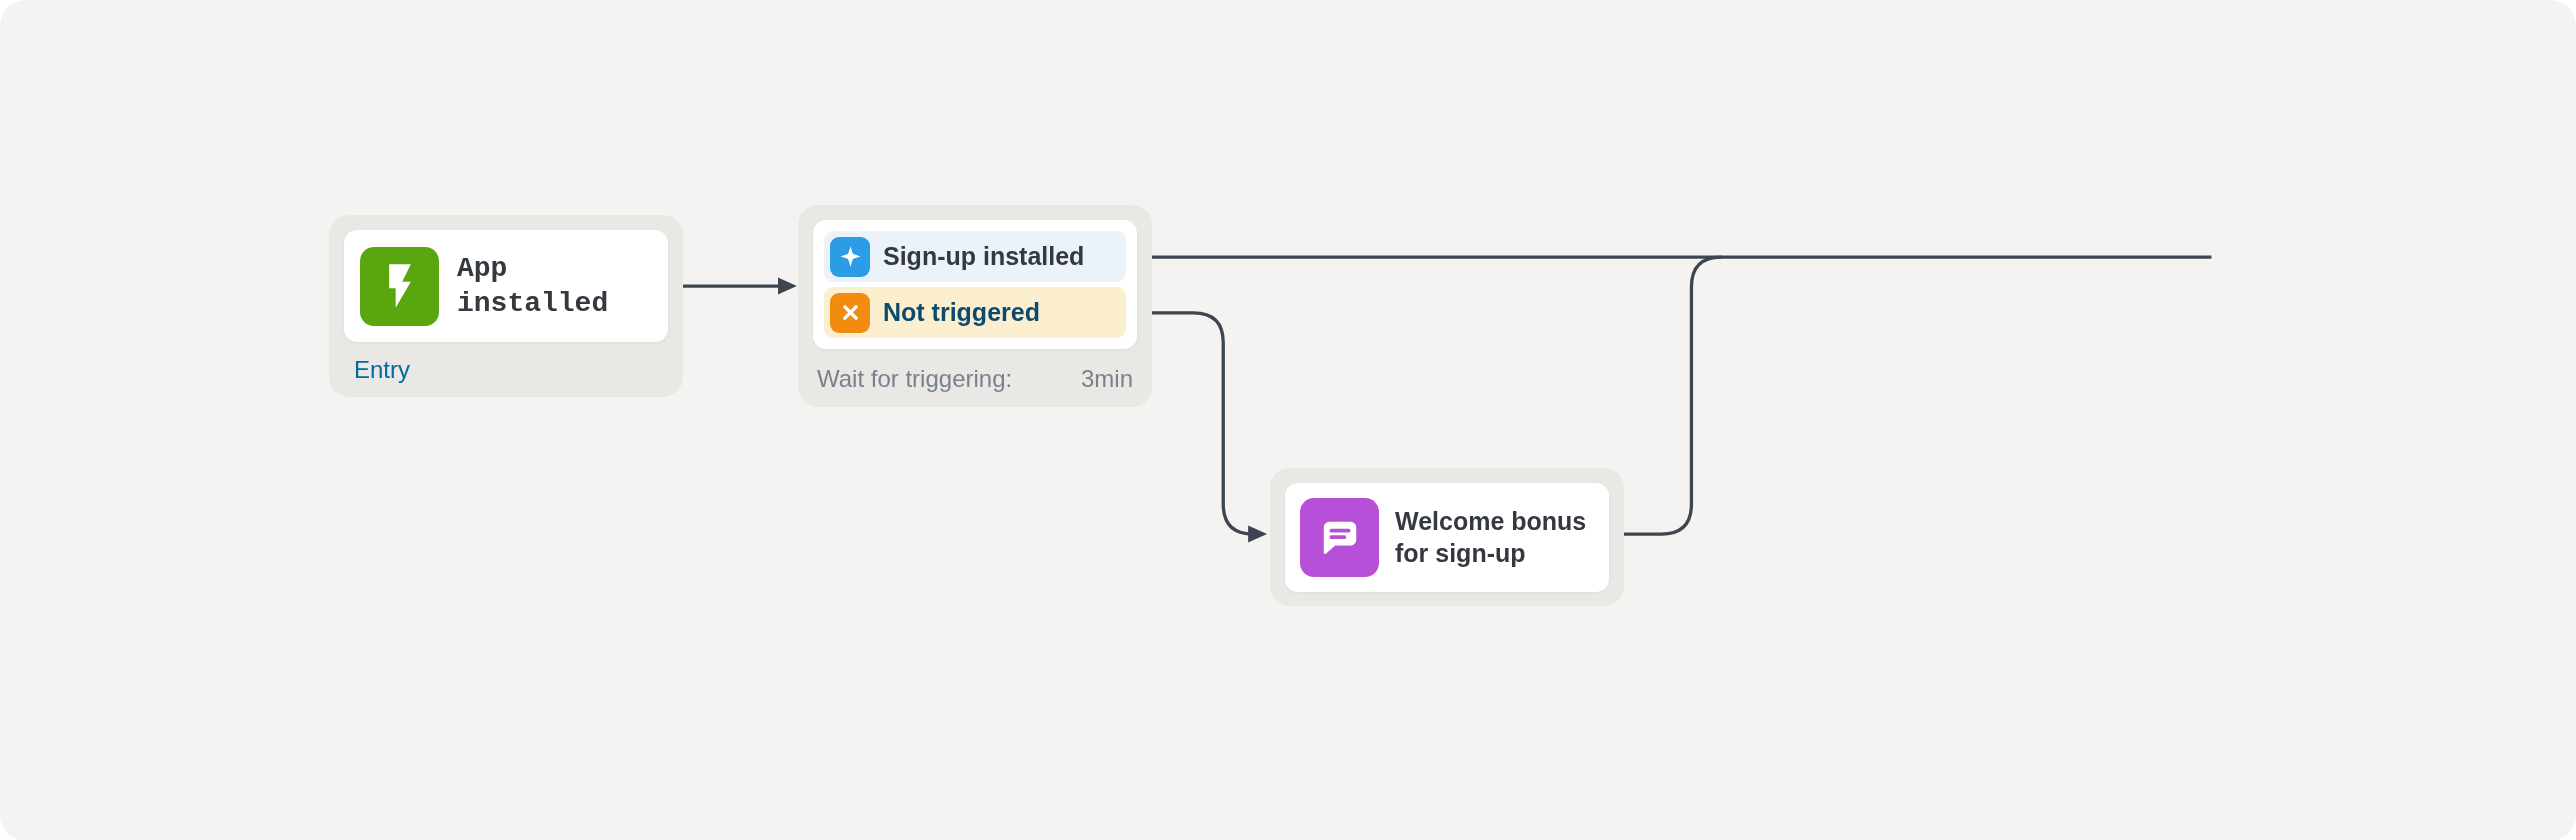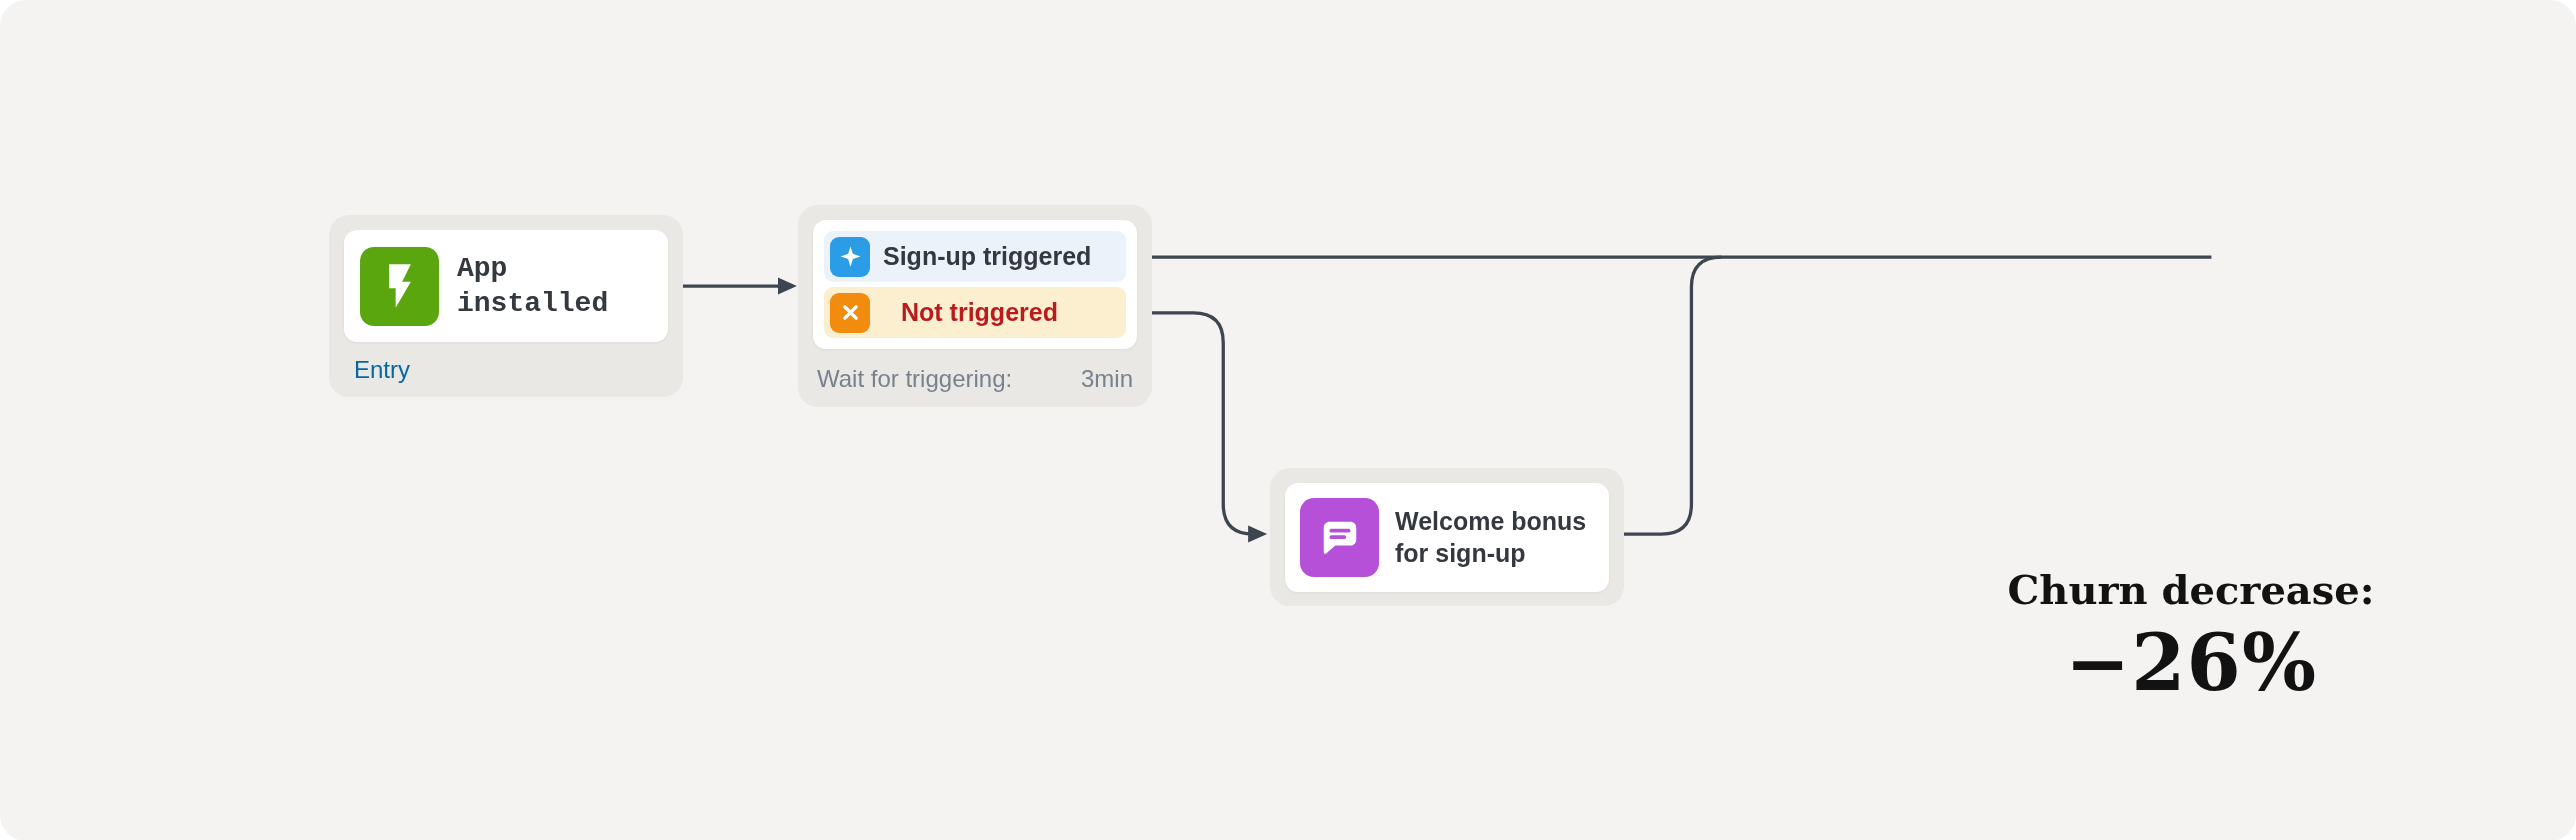--- a/index.html
+++ b/index.html
@@ -72,21 +72,21 @@
     display: flex; align-items: center;
     padding: 0 10px 0 6px; gap: 13px;
   }
   .branch-row.blue { background: #ecf2f9; }
   .branch-row.amber { background: #fcefd0; }
   .sq-icon.small { width: 40px; height: 40px; border-radius: 9px; }
   .sq-icon.small svg { width: 27px; height: 27px; }
   .sq-icon.blue { background: #2b9ce6; }
   .sq-icon.orange { background: #f28c0e; }
   .branch-label { font-size: 25px; font-weight: 700; color: #34383f; }
-  .branch-row.amber .branch-label { color: #b91c1c; margin-left: 18px; }
+  .branch-row.amber .branch-label { color: #0c4a6e; }
   .wait-footer {
     margin-top: 16px; padding: 0 4px;
     display: flex; justify-content: space-between; align-items: flex-start;
     font-size: 24px; color: #78828d;
   }
 
   
   .group.message { left: 1270px; top: 468px; width: 354px; height: 138px; }
   .group.message .card { width: 324px; height: 109px; padding: 15px; gap: 16px; }
   .group.message .node-label { font-size: 25px; width: 204px; }
@@ -137,21 +137,21 @@
   </div>
 
   <div class="group wait">
     <div class="card">
       <div class="branch-row blue">
         <span class="sq-icon small blue">
           <svg viewBox="0 0 24 24">
               <path d="M12 3l2.1 6.6L20.8 12l-6.7 2.2L12 21l-2.1-6.8L3.2 12l6.7-2.4z" fill="#ffffff"></path>
             </svg>
         </span>
-        <span class="branch-label">Sign-up triggered</span>
+        <span class="branch-label">Sign-up installed</span>
       </div>
       <div class="branch-row amber">
         <span class="sq-icon small orange">
           <svg viewBox="0 0 24 24">
               <path d="M7 7l10 10M17 7L7 17" stroke="#ffffff" stroke-width="3" stroke-linecap="round" fill="none"></path>
             </svg>
         </span>
         <span class="branch-label">Not triggered</span>
       </div>
     </div>
@@ -166,19 +166,15 @@
       <span class="sq-icon big purple">
         <svg viewBox="0 0 24 24">
           <path d="M4.5 7.2c0-1.5 1.2-2.7 2.7-2.7h9.6c1.5 0 2.7 1.2 2.7 2.7v5.6c0 1.5-1.2 2.7-2.7 2.7H9.8l-4.2 3.7c-.5.4-1.1.1-1.1-.6z" fill="#ffffff"></path>
           <path d="M8 8.6h8M8 11.6h6" stroke="#b750d9" stroke-width="1.7" stroke-linecap="round" fill="none"></path>
         </svg>
       </span>
       <span class="node-label">Welcome bonus for sign-up</span>
     </div>
   </div>
 
-  <div class="stat">
-    <div class="stat-label">Churn decrease:</div>
-    <div class="stat-value">−26%</div>
-  </div>
 
 </div>
 
 
 </body></html>

